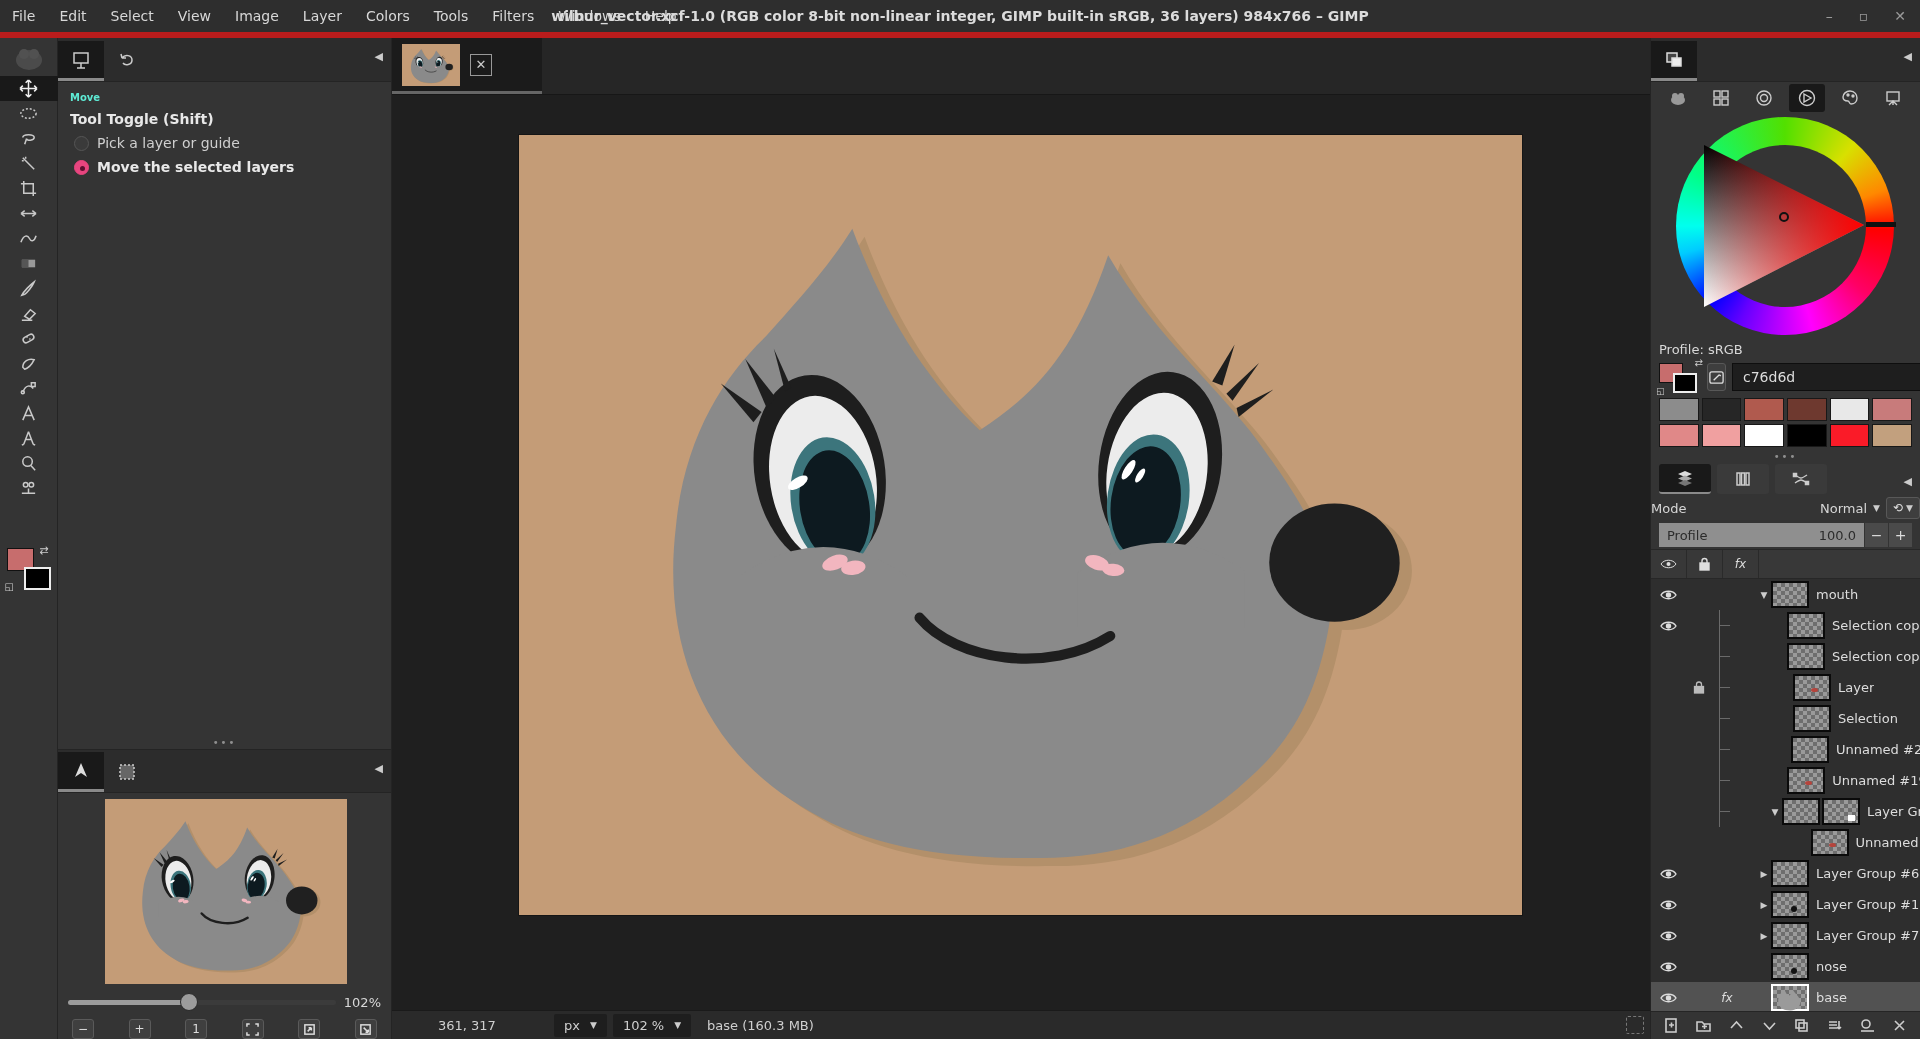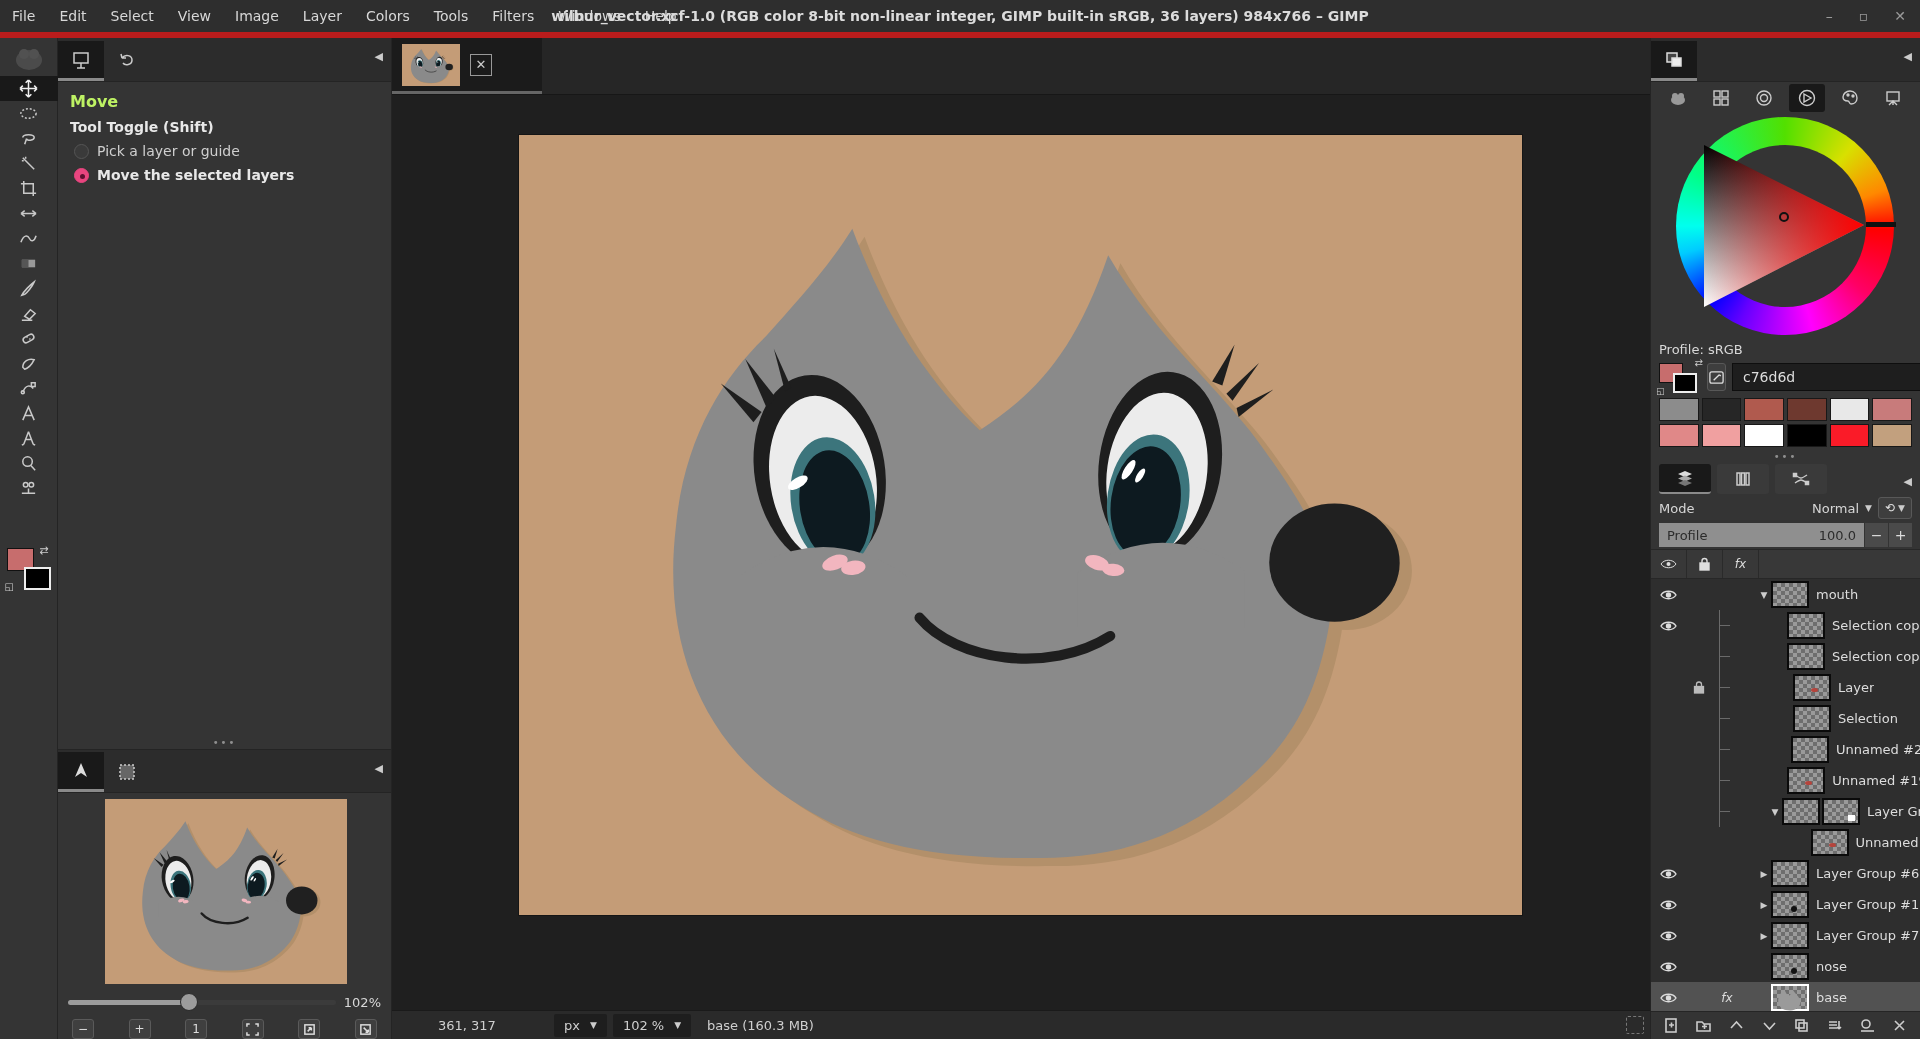--- a/index.html
+++ b/index.html
@@ -25,21 +25,21 @@
   .fgbg .mini { position:absolute; left:-2px; bottom:-2px; font-size:10px; color:#ccc; }
 
   
   .left-dock { width:334px; background:#343434; border-right:1px solid #242424; display:flex; flex-direction:column; }
   .dock-tabbar { height:44px; background:#2c2c2c; display:flex; align-items:flex-end; position:relative; border-bottom:1px solid #242424; }
   .dtab { width:46px; height:40px; display:flex; align-items:center; justify-content:center; color:#bbb; }
   .dtab.sel { background:#191919; border-bottom:3px solid #8a8a8a; }
   .dtab svg { width:22px; height:22px; stroke:#ccc; fill:none; stroke-width:1.5; }
   .collapse { position:absolute; right:8px; top:12px; font-size:11px; color:#ccc; }
   .tool-opts { padding:10px 12px; flex:1; }
-  .opt-title { font-weight:bold; font-size:16px; color:#bef264; margin-bottom:8px; }
+  .opt-title { font-weight:bold; font-size:10px; color:#5eead4; margin-bottom:8px; }
   .move-row { display:flex; align-items:center; gap:8px; margin-bottom:12px; font-size:14px; }
   .mini-btn { width:30px; height:26px; display:flex; align-items:center; justify-content:center; border-radius:3px; }
   .mini-btn.sel { background:#191919; }
   .mini-btn svg { width:18px; height:18px; stroke:#ddd; fill:none; stroke-width:1.5; }
   .radio-row { display:flex; align-items:center; gap:8px; font-size:14px; margin:8px 0 0 4px; color:#cfcfcf; }
   .radio { width:15px; height:15px; border-radius:50%; background:#3a3a3a; border:1px solid #555; position:relative; }
   .radio.on { background:#e8457f; border-color:#e8457f; }
   .radio.on::after{ content:""; position:absolute; left:5px; top:5px; width:5px; height:5px; background:#5c1030; border-radius:50%; }
   .radio-row.bold { font-weight:bold; color:#e8e8e8; }
   .dots { text-align:center; color:#8f8f8f; font-size:10px; letter-spacing:2px; height:12px; }
@@ -96,21 +96,21 @@
   .fgbg2 .mini { position:absolute; left:-3px; bottom:-3px; font-size:9px; color:#ccc; }
   .hex-btn { width:36px; height:28px; background:#3e3e3e; border:1px solid #585858; border-radius:3px; display:flex; align-items:center; justify-content:center; }
   .hex-btn svg { width:17px; height:17px; stroke:#ddd; fill:none; stroke-width:1.4; }
   .hex-input { flex:1; height:28px; background:#1e1e1e; border:1px solid #0e0e0e; color:#ddd; font-size:14px; padding:0 10px; }
   .palette { display:grid; grid-template-columns:repeat(6,1fr); gap:3px; padding:4px 8px; }
   .swatch { height:23px; border:1px solid #181818; }
   .ltabs { height:32px; display:flex; align-items:center; gap:6px; padding:0 8px; position:relative; }
   .ltab { width:52px; height:30px; background:#3a3a3a; border-radius:3px; display:flex; align-items:center; justify-content:center; }
   .ltab.sel { background:#191919; border-bottom:2px solid #8a8a8a; }
   .ltab svg { width:20px; height:20px; stroke:#ccc; fill:none; stroke-width:1.5; }
-  .mode-row { height:26px; display:flex; align-items:center; font-size:13px; padding:0 8px; gap:6px; }
+  .mode-row { height:26px; display:flex; align-items:center; font-size:13px; padding:0 0; gap:6px; }
   .mode-row .lbl { flex:1; }
   .mode-caret { font-size:9px; color:#ccc; }
   .mode-reset { background:#3e3e3e; border:1px solid #585858; border-radius:3px; height:22px; padding:0 6px; display:flex; align-items:center; gap:3px; color:#ddd; font-size:12px; }
   .opacity-row { height:24px; margin:2px 8px; display:flex; }
   .op-track { flex:1; background:#8f8f8f; display:flex; align-items:center; justify-content:space-between; padding:0 8px; font-size:13px; color:#2c2c2c; }
   .op-btn { width:24px; background:#4a4a4a; color:#ddd; display:flex; align-items:center; justify-content:center; font-size:14px; border-left:1px solid #333; }
   .lhdr { height:30px; display:flex; border-top:1px solid #272727; border-bottom:1px solid #272727; background:#383838; }
   .lhdr .cell { width:36px; display:flex; align-items:center; justify-content:center; border-right:1px solid #2a2a2a; color:#ddd; font-size:12px; }
   .layers { flex:1; background:#2e2e2e; overflow:hidden; }
   .lrow { height:31px; display:flex; align-items:center; font-size:13px; color:#ddd; white-space:nowrap; position:relative; }

